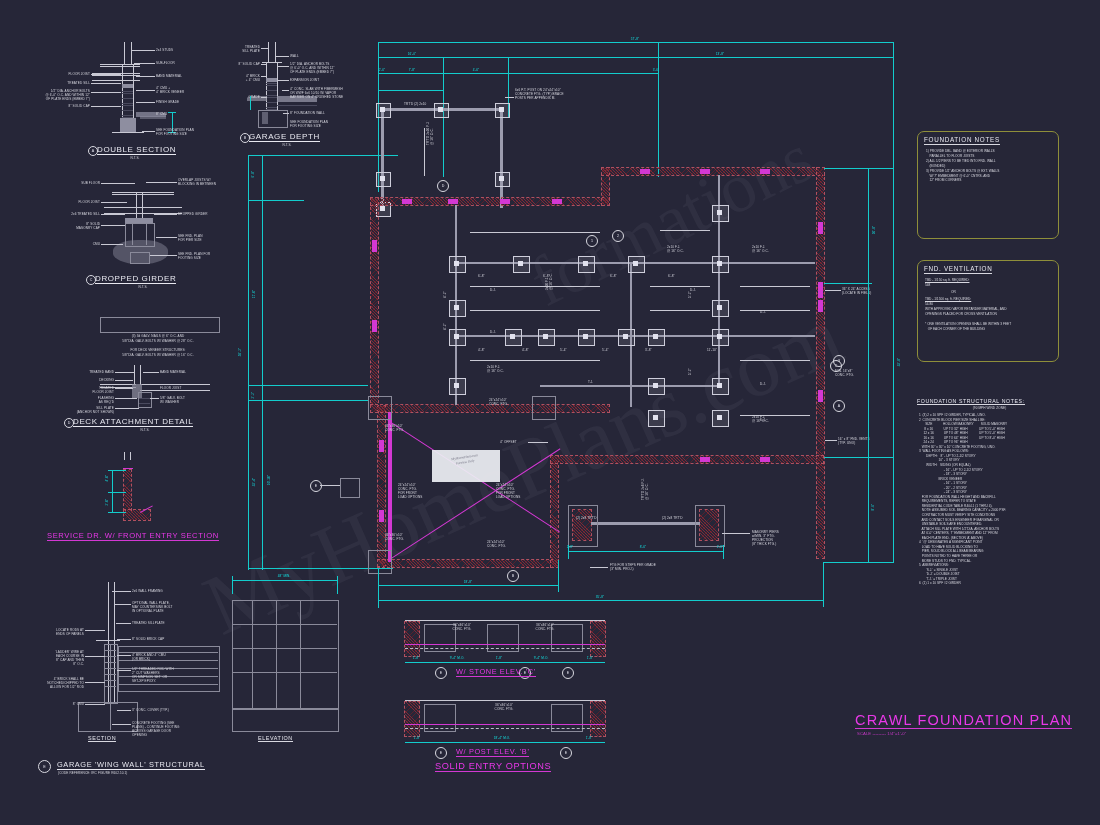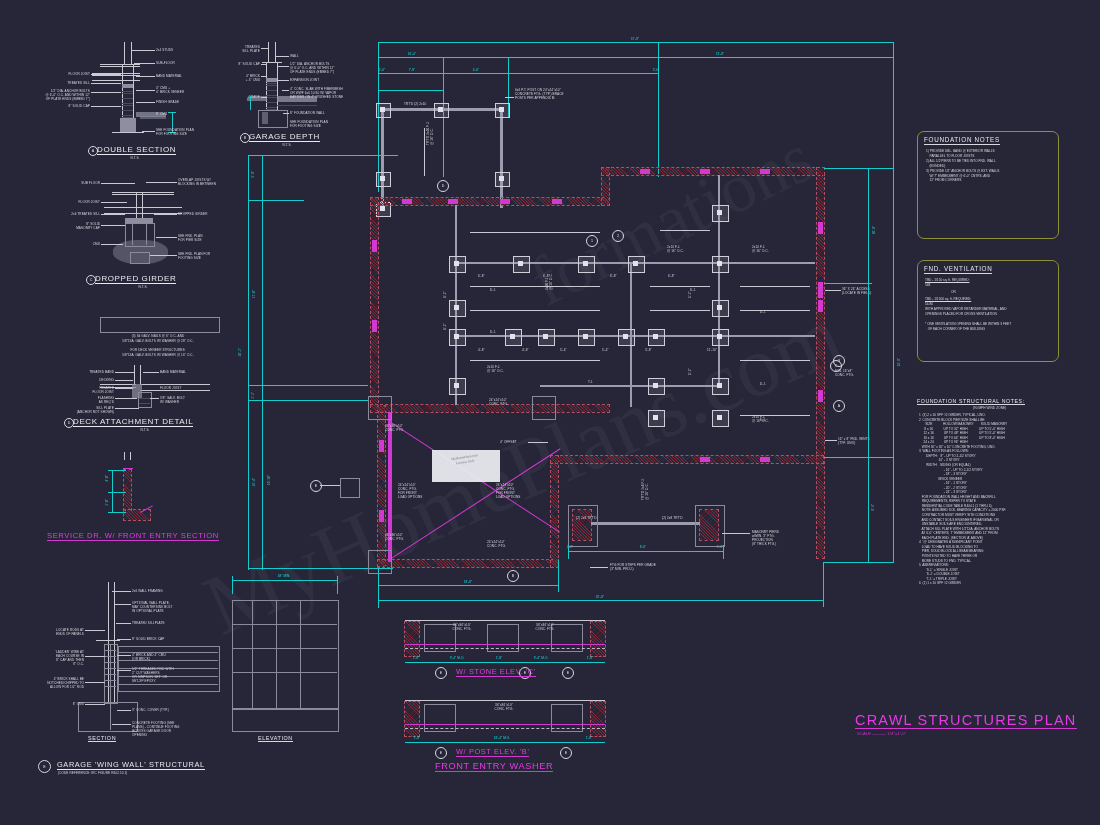--- a/index.html
+++ b/index.html
@@ -660,21 +660,21 @@
     <div class="lbl c" style="left:478px;top:703px;width:52px;">36"x36"x10"
 CONC. FTG.</div>
     <div class="ln cy" style="left:405px;top:742px;width:200px;"></div>
     <div class="lbl cyan c" style="left:406px;top:736px;width:22px;">1'-8"</div>
     <div class="lbl cyan c" style="left:472px;top:736px;width:60px;">18'-4" M.O.</div>
     <div class="lbl cyan c" style="left:578px;top:736px;width:22px;">1'-8"</div>
     <div class="bub" style="left:435px;top:747px;width:10px;height:10px;">E</div>
     <div class="bub" style="left:560px;top:747px;width:10px;height:10px;">E</div>
     <div class="ttl mag" style="left:456px;top:747px;font-size:7.4px;border-bottom:.6px solid #d338d3;">W/ POST ELEV. 'B'</div>
 
-    <div class="ttl mag" style="left:435px;top:761px;font-size:9.2px;border-bottom:.7px solid #d338d3;">FRONT ENTRY WASHER</div>
+    <div class="ttl mag" style="left:435px;top:761px;font-size:9.2px;border-bottom:.7px solid #d338d3;">SOLID ENTRY OPTIONS</div>
   </div>
 
   <div class="panel" style="left:917px;top:131px;width:140px;height:106px;">
     <div class="hd">FOUNDATION NOTES</div>
     <div class="ptxt" style="left:8px;top:17px;">1) PROVIDE DBL. BAND @ EXTERIOR WALLS
     PARALLEL TO FLOOR JOISTS</div>
     <div class="ptxt" style="left:8px;top:27px;">2) ALL 1/2 PIERS TO BE TIED INTO FND. WALL
     (BONDED)</div>
     <div class="ptxt" style="left:8px;top:37px;">3) PROVIDE 1/2" ANCHOR BOLTS @ EXT. WALLS
     W/ 7" EMBEDMENT @ 6'-0" CNTRS. AND
@@ -733,17 +733,17 @@
         <div class="ptxt" style="position: relative; left: 2px;">   MORE STUDS TO FND. TYPICAL.</div>
         <div class="ptxt" style="position: relative; left: 2px;">5  ABBREVIATIONS:</div>
         <div class="ptxt" style="position: relative; left: 2px;">        'S.J.' = SINGLE JOIST</div>
         <div class="ptxt" style="position: relative; left: 2px;">        'D.J.' = DOUBLE JOIST</div>
         <div class="ptxt" style="position: relative; left: 2px;">        'T.J.' = TRIPLE JOIST</div>
         <div class="ptxt" style="position: relative; left: 2px;">6  (1) 1 x 10 SPF #2 GIRDER</div>
       </div>
   </div>
 
   <div>
-    <div class="ttl mag" style="left:855px;top:712px;font-size:14.5px;letter-spacing:1.2px;border-bottom:1px solid #d338d3;">CRAWL STRUCTURES PLAN</div>
+    <div class="ttl mag" style="left:855px;top:712px;font-size:14.5px;letter-spacing:1.2px;border-bottom:1px solid #d338d3;">CRAWL FOUNDATION PLAN</div>
     <div class="lbl mag2" style="left:857px;top:731px;font-size:4.2px;">SCALE --------- 1/4"=1'-0"</div>
   </div>
 
 </div>
 
 </body></html>

